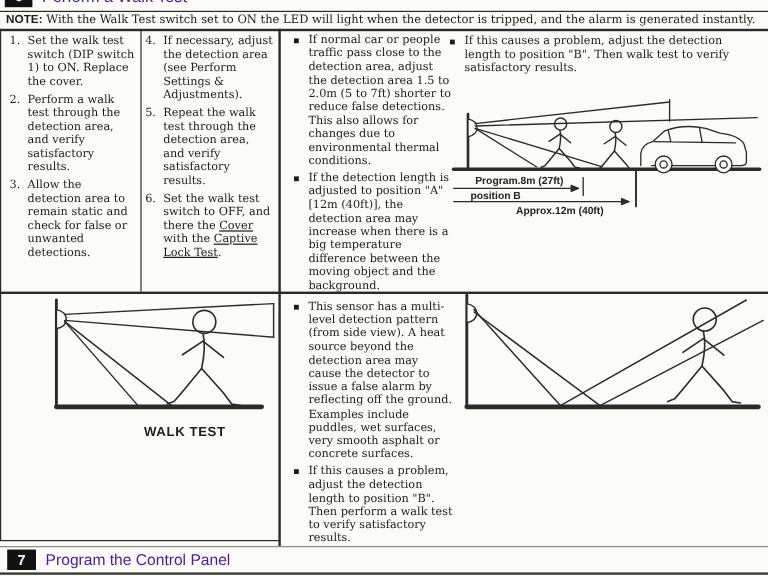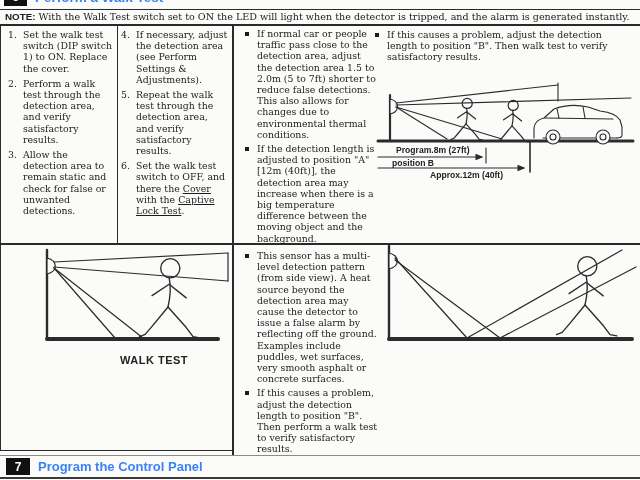--- a/index.html
+++ b/index.html
@@ -10,21 +10,21 @@
   .abs{position:absolute;}
   
   .sec-header-top{left:0;top:0;width:640px;height:8px;overflow:hidden;}
   .sec-num-box{
     position:absolute;background:#111;color:#fff;
     font-family:"Liberation Sans", sans-serif;font-weight:bold;
     display:flex;align-items:center;justify-content:center;
   }
   .sec-title{
     position:absolute;font-family:"Liberation Sans", sans-serif;
-    font-weight:bold;font-size:13.5px;color:#3b82f6;white-space:nowrap;
+    font-weight:normal;font-size:13.5px;color:#4c1d95;white-space:nowrap;
   }
   
   .hline{position:absolute;background:#2a2a2a;height:1px;}
   .vline{position:absolute;background:#2a2a2a;width:1px;}
   
   .note-bar{left:5px;top:11px;width:632px;font-size:9.6px;line-height:12px;white-space:nowrap;}
   .note-label{font-family:"Liberation Sans", sans-serif;font-weight:bold;font-size:9.8px;}
   
   .body-text{font-size:9.4px;line-height:11.2px;}
   .steplist .step{position:relative;padding-left:15px;margin-bottom:4px;}

